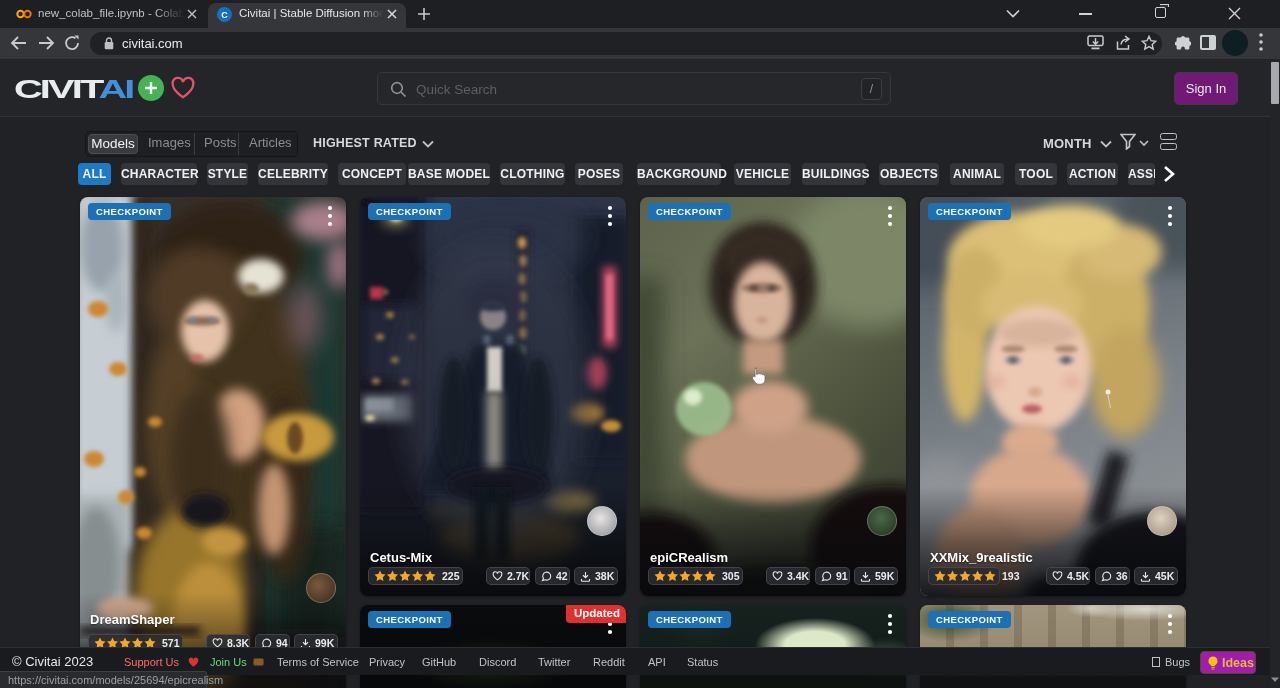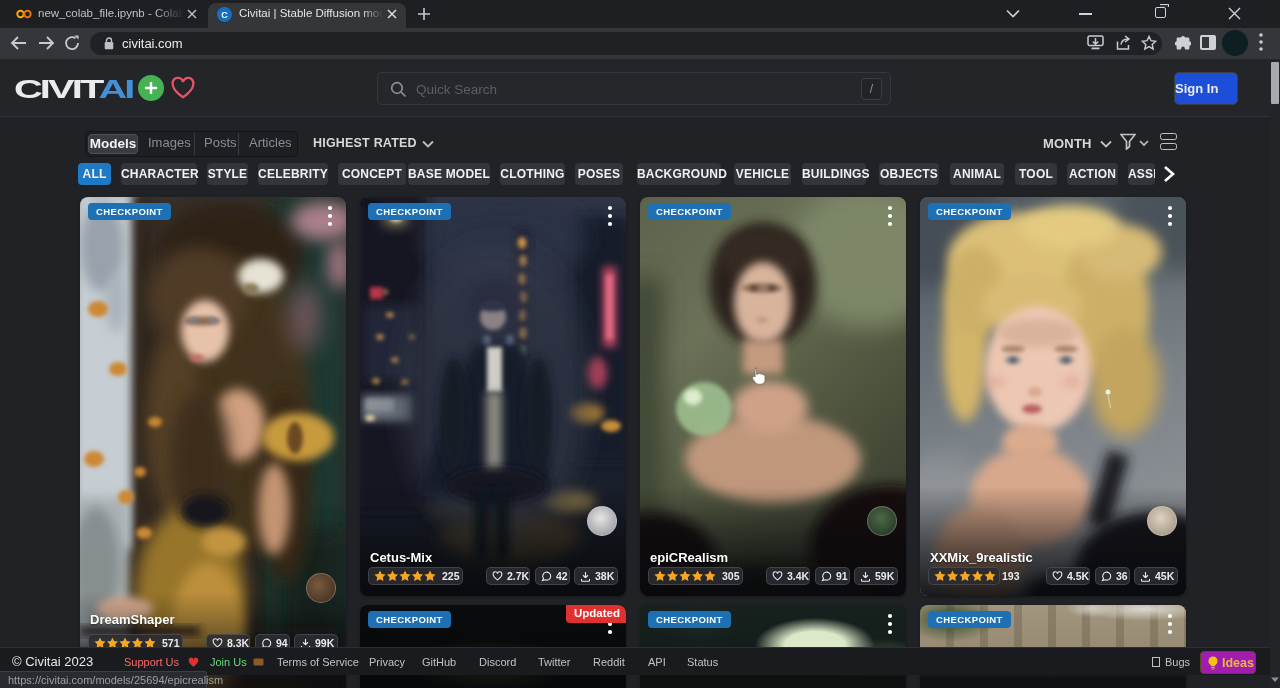--- a/index.html
+++ b/index.html
@@ -8,21 +8,21 @@
 
 #tabbar{position:absolute;left:0;top:0;width:1280px;height:28px;background:#1e1f23}
 .tab-act{position:absolute;left:208px;top:3px;width:198px;height:25px;background:#35363a;border-radius:8px 8px 0 0}
 .tabtxt{position:absolute;top:7px;font-size:12px;white-space:nowrap;overflow:hidden}
 #toolbar{position:absolute;left:0;top:28px;width:1280px;height:31px;background:#35363a}
 #omnibox{position:absolute;left:90px;top:4px;width:1072px;height:23px;background:#202124;border-radius:12px}
 
 #page{position:absolute;left:0;top:59px;width:1280px;height:629px;background:#212226;overflow:hidden}
 #siteheader{position:absolute;left:0;top:0;width:1280px;height:58px;background:#242529;border-bottom:1px solid #303237}
 #search{position:absolute;left:377px;top:13px;width:514px;height:33px;background:#26272b;border:1px solid #36383d;border-radius:5px}
-#signin{position:absolute;left:1174px;top:13px;width:64px;height:33px;background:#1d4ed8;border:1px solid #3c3e43;border-radius:5px;color:#e8eaed;font-size:13px;font-weight:bold;text-align:left;line-height:31px}
+#signin{position:absolute;left:1174px;top:13px;width:64px;height:33px;background:#701a75;border:1px solid #3c3e43;border-radius:5px;color:#e8eaed;font-size:13px;font-weight:normal;text-align:center;line-height:31px}
 .chip{position:absolute;top:104px;height:22px;background:#33353b;border-radius:4px;color:#eef0f2;font-size:12px;font-weight:bold;text-align:center;line-height:22px;letter-spacing:.2px;white-space:nowrap}
 
 .card{position:absolute;width:266px;border-radius:8px;overflow:hidden;background:#18191c;box-shadow:0 1px 3px rgba(0,0,0,.4)}
 .cimg{position:absolute;left:0;top:0;width:266px}
 .cgrad{position:absolute;left:0;bottom:0;width:266px;height:110px;background:linear-gradient(180deg,rgba(8,9,12,0) 0%,rgba(8,9,12,.55) 55%,rgba(8,9,12,.88) 100%)}
 .cbadge{position:absolute;left:8px;top:6px;height:17px;background:#1e70b4;border-radius:4px;color:#fff;font-size:9.5px;font-weight:bold;letter-spacing:.4px;line-height:17px;padding:0 8px}
 .cdots2{position:absolute;right:13px;top:8px}
 .ctitle{position:absolute;left:10px;color:#fff;font-size:13px;font-weight:bold;text-shadow:0 1px 2px rgba(0,0,0,.6)}
 .pill{position:absolute;height:18px;background:rgba(42,44,50,.88);border:1px solid rgba(255,255,255,.13);border-radius:5px;color:#e8eaed;font-size:10.5px;font-weight:bold;display:flex;align-items:center;padding:0 5px}
 .pill svg{flex-shrink:0}
@@ -130,21 +130,21 @@
             <circle cx="7" cy="7" r="5.3" fill="none" stroke="#8b8f96" stroke-width="1.7"></circle>
             <path d="M11 11l4.5 4.5" stroke="#8b8f96" stroke-width="1.7"></path>
           </svg>
     <div class="abs" style="left:38px;top:9px;font-size:13.5px;color:#5c5f66">Quick Search</div>
     <div class="abs" style="left:483px;top:5px;width:21px;height:22px;background:#212327;border:1px solid #3c3e44;border-radius:4px;color:#909296;font-size:12px;text-align:center;line-height:21px">/</div>
   </div>
   <div id="signin">Sign In</div>
 </div>
 <div id="navrow">
   <div class="abs" style="left:85px;top:72px;width:213px;height:26px;background:#1e1f23;border:1px solid #141517;border-radius:5px"></div>
-  <div class="abs" style="left:88px;top:75px;width:50px;height:20px;background:#3a3b41;border:1px solid #4c4e55;border-radius:4px;color:#f1f3f5;font-size:13.5px;font-weight:bold;text-align:center;line-height:18px">Models</div>
+  <div class="abs" style="left:88px;top:75px;width:50px;height:20px;background:#3a3b41;border:1px solid #4c4e55;border-radius:4px;color:#f1f3f5;font-size:13.5px;font-weight:normal;text-align:center;line-height:18px">Models</div>
   <div class="abs" style="left:148px;top:76px;font-size:13px;color:#8b8d93">Images</div>
   <div class="abs" style="left:194px;top:74px;width:1px;height:22px;background:#3a3c42"></div>
   <div class="abs" style="left:204px;top:76px;font-size:13px;color:#8b8d93">Posts</div>
   <div class="abs" style="left:238px;top:74px;width:1px;height:22px;background:#3a3c42"></div>
   <div class="abs" style="left:249px;top:76px;font-size:13px;color:#8b8d93">Articles</div>
   <div class="abs" style="left:313px;top:77px;font-size:12.5px;font-weight:bold;color:#d6d8db;letter-spacing:.2px">HIGHEST RATED</div>
   <svg class="abs" style="left:422px;top:81px" width="12" height="8" viewBox="0 0 12 8">
           <path d="M1 1.5l5 5 5-5" fill="none" stroke="#c1c2c5" stroke-width="1.8"></path>
         </svg>
   <div class="abs" style="left:1043px;top:77px;font-size:13px;font-weight:bold;color:#d6d8db;letter-spacing:.2px">MONTH</div>

